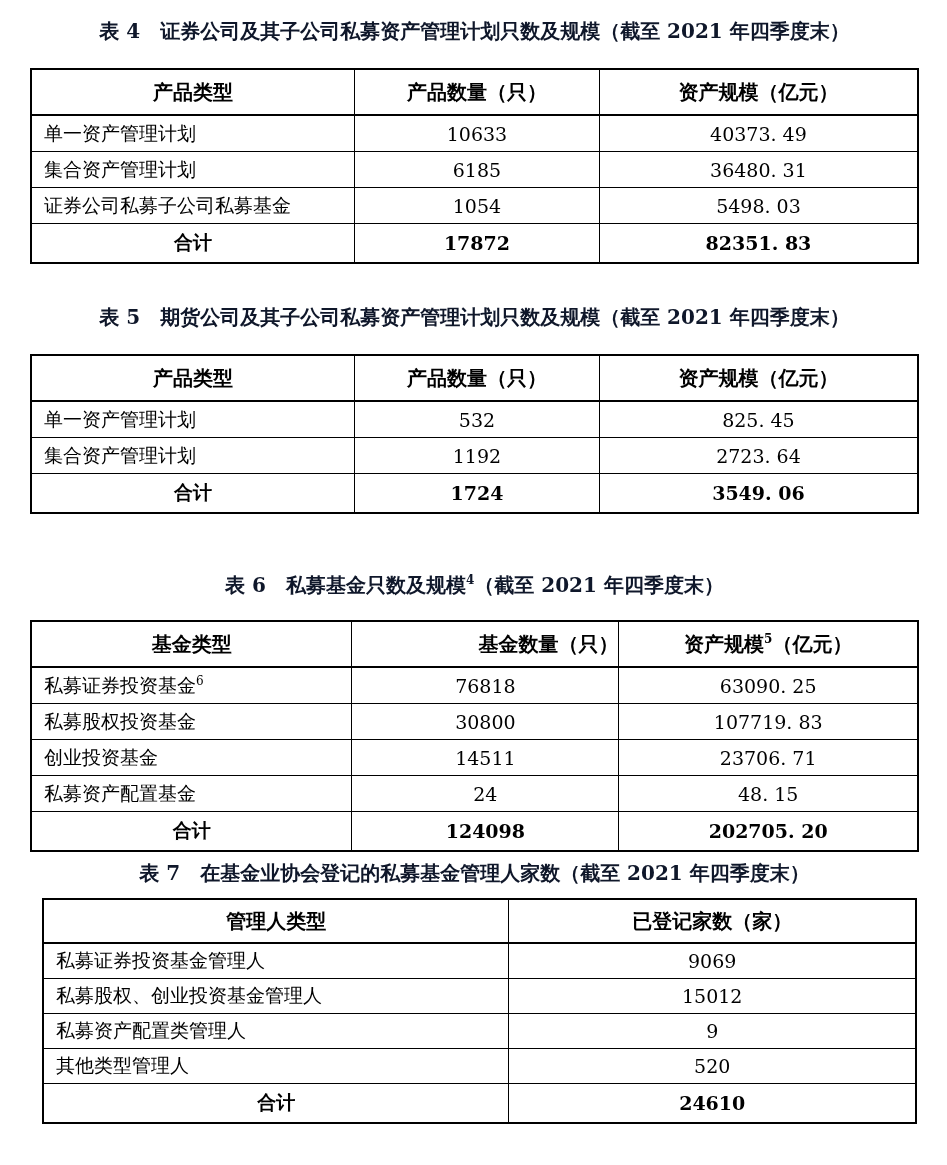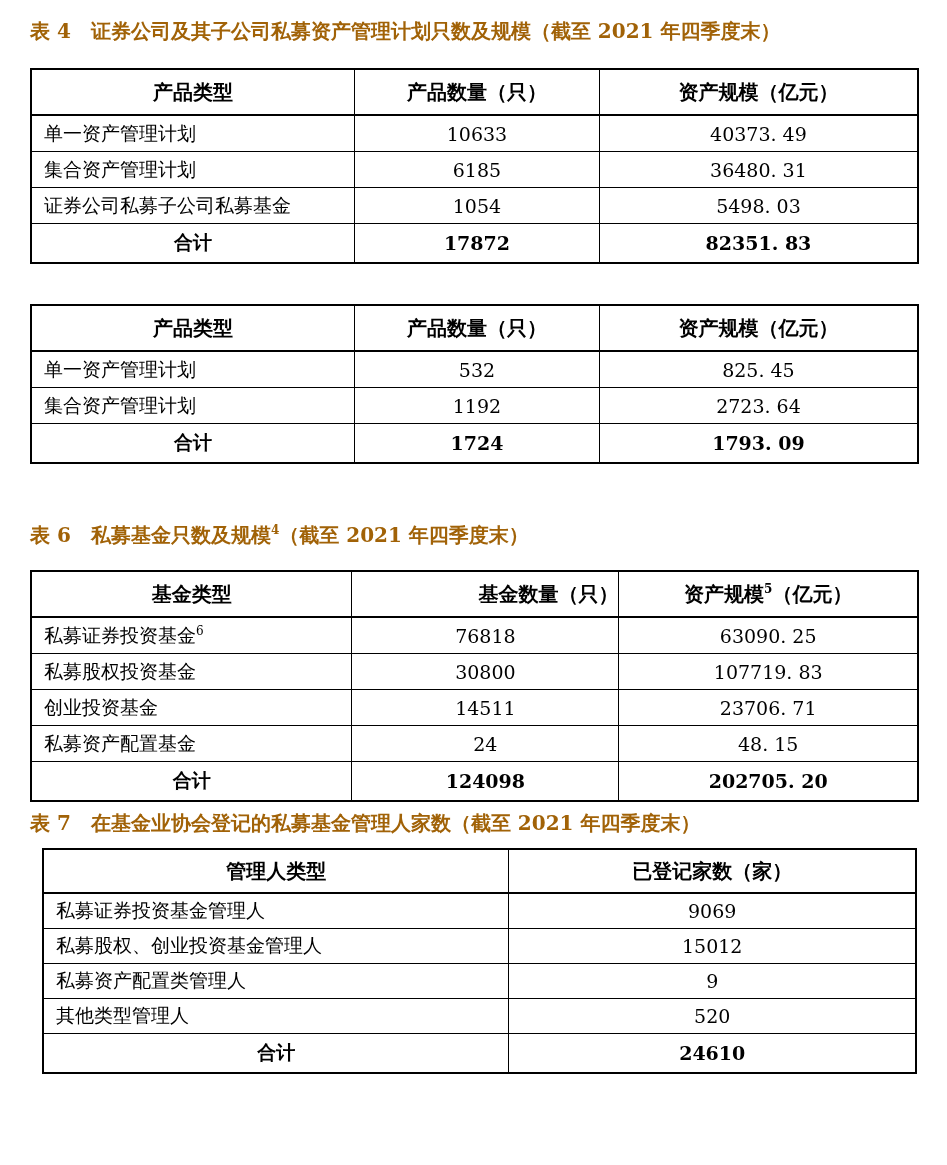--- a/index.html
+++ b/index.html
@@ -2,22 +2,22 @@
 <html><head>
 <meta charset="utf-8">
 <style>
   html,body{margin:0;padding:0;background:#ffffff;}
   .page{
     width:947px;height:1165px;box-sizing:border-box;
     padding:18px 28px 0 30px;background:#ffffff;color:#000000;
     font-family:"DejaVu Serif","Liberation Serif",serif;overflow:hidden;
   }
   .tbl-title{
-    margin:0 0 24px 0;
-    font-size:20px;line-height:26px;font-weight:bold;color:#a16207;
+    margin:0 0 24px 0;text-align:center;
+    font-size:20px;line-height:26px;font-weight:bold;color:#0f172a;
   }
   sup.ft{font-size:12px;line-height:0;font-weight:inherit;}
   table{
     width:100%;border-collapse:collapse;table-layout:fixed;
     border:2.5px solid #000;
   }
   th,td{border:1px solid #000;padding:0;overflow:hidden;vertical-align:middle;}
   thead th{
     border-bottom:2px solid #000;height:44px;
     font-size:20px;font-weight:bold;text-align:center;
@@ -78,20 +78,21 @@
         <tr class="total">
           <td class="lbl">合计</td>
           <td class="num">17872</td>
           <td class="num">82351. 83</td>
         </tr>
       </tbody>
     </table>
   </section>
 
   <section class="sec-5">
+    <h2 class="tbl-title"><span>表 5　期货公司及其子公司私募资产管理计划只数及规模（截至 2021 年四季度末）</span></h2>
     <table class="cols-a">
       <thead>
         <tr>
           <th>产品类型</th>
           <th>产品数量（只）</th>
           <th>资产规模（亿元）</th>
         </tr>
       </thead>
       <tbody>
         <tr>
@@ -100,21 +101,21 @@
           <td class="num">825. 45</td>
         </tr>
         <tr>
           <td class="lbl">集合资产管理计划</td>
           <td class="num">1192</td>
           <td class="num">2723. 64</td>
         </tr>
         <tr class="total">
           <td class="lbl">合计</td>
           <td class="num">1724</td>
-          <td class="num">1793. 09</td>
+          <td class="num">3549. 06</td>
         </tr>
       </tbody>
     </table>
   </section>
 
   <section class="sec-6">
     <h2 class="tbl-title"><span>表 6　私募基金只数及规模</span><sup class="ft">4</sup><span>（截至 2021 年四季度末）</span></h2>
     <table class="cols-b">
       <thead>
         <tr>

